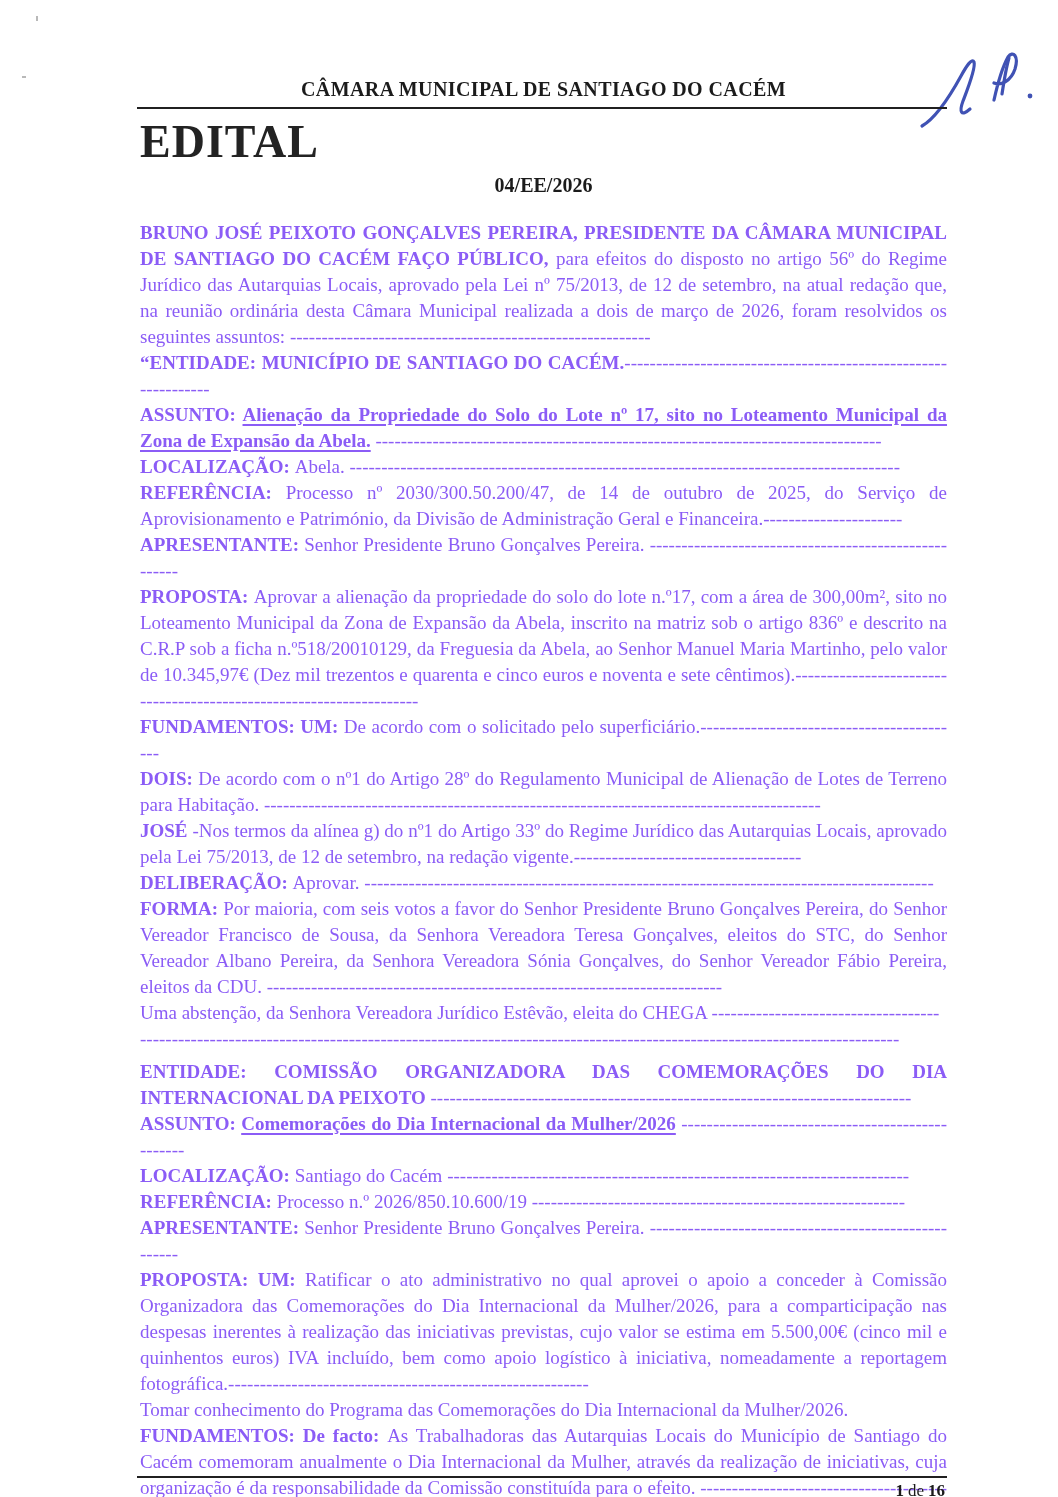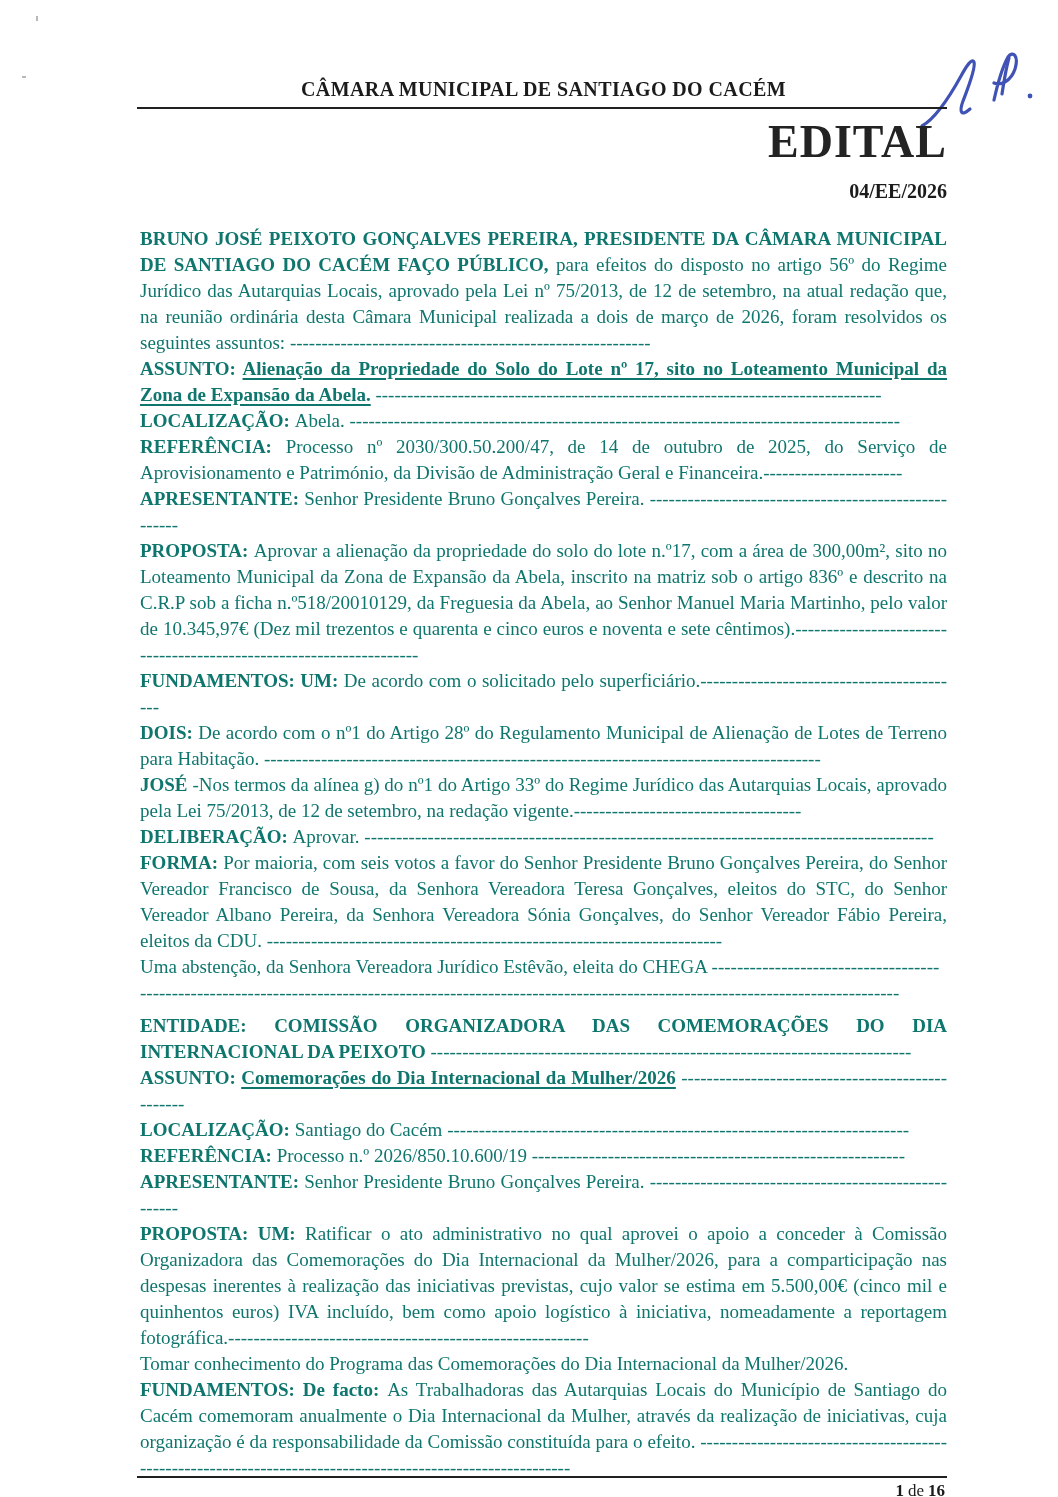--- a/index.html
+++ b/index.html
@@ -27,42 +27,42 @@
     color: #1b1b1b;
   }
   .header-rule {
     height: 2px;
     background: #202020;
     margin-top: 6px;
     margin-left: -3px;
     width: 810px;
   }
   .doc-title {
-    text-align: right;
+    text-align: left;
     font-weight: bold;
     font-size: 46px;
     letter-spacing: 1px;
     margin-top: 6px;
     color: #232323;
   }
   .doc-number {
-    text-align: right;
+    text-align: center;
     font-weight: bold;
     font-size: 20px;
-    margin-top: 12px;
+    margin-top: 6px;
     color: #1b1b1b;
   }
   .doc-body { margin-top: 23px; }
   .para {
     margin: 0;
     font-size: 19px;
     line-height: 26px;
     text-align: justify;
     overflow-wrap: anywhere;
-    color: #0f766e;
+    color: #8b5cf6;
   }
   .para .b { font-weight: bold; }
   .para .u {
     text-decoration: underline;
     text-decoration-thickness: 1.6px;
     text-underline-offset: 3px;
   }
   .space-before { margin-top: 7px; }
   .footer {
     position: absolute;
@@ -98,20 +98,21 @@
     <circle cx="114" cy="60" r="2.4"></circle>
   </svg>
 
   <div class="content">
     <div class="org-title">CÂMARA MUNICIPAL DE SANTIAGO DO CACÉM</div>
     <div class="header-rule"></div>
     <div class="doc-title">EDITAL</div>
     <div class="doc-number">04/EE/2026</div>
     <div class="doc-body">
         <p class="para"><span class="b">BRUNO JOSÉ PEIXOTO GONÇALVES PEREIRA, PRESIDENTE DA CÂMARA MUNICIPAL DE SANTIAGO DO CACÉM FAÇO PÚBLICO,</span><span> para efeitos do disposto no artigo 56º do Regime Jurídico das Autarquias Locais, aprovado pela Lei nº 75/2013, de 12 de setembro, na atual redação que, na reunião ordinária desta Câmara Municipal realizada a dois de março de 2026, foram resolvidos os seguintes assuntos: ---------------------------------------------------------</span></p>
+        <p class="para"><span class="b">“ENTIDADE: MUNICÍPIO DE SANTIAGO DO CACÉM.</span><span>--------------------------------------------------------------</span></p>
         <p class="para"><span class="b">ASSUNTO: </span><span class="b u">Alienação da Propriedade do Solo do Lote nº 17, sito no Loteamento Municipal da Zona de Expansão da Abela.</span><span> --------------------------------------------------------------------------------</span></p>
         <p class="para"><span class="b">LOCALIZAÇÃO: </span><span>Abela. ---------------------------------------------------------------------------------------</span></p>
         <p class="para"><span class="b">REFERÊNCIA: </span><span>Processo nº 2030/300.50.200/47, de 14 de outubro de 2025, do Serviço de Aprovisionamento e Património, da Divisão de Administração Geral e Financeira.----------------------</span></p>
         <p class="para"><span class="b">APRESENTANTE: </span><span>Senhor Presidente Bruno Gonçalves Pereira. -----------------------------------------------------</span></p>
         <p class="para"><span class="b">PROPOSTA: </span><span>Aprovar a alienação da propriedade do solo do lote n.º17, com a área de 300,00m², sito no Loteamento Municipal da Zona de Expansão da Abela, inscrito na matriz sob o artigo 836º e descrito na C.R.P sob a ficha n.º518/20010129, da Freguesia da Abela, ao Senhor Manuel Maria Martinho, pelo valor de 10.345,97€ (Dez mil trezentos e quarenta e cinco euros e noventa e sete cêntimos).--------------------------------------------------------------------</span></p>
         <p class="para"><span class="b">FUNDAMENTOS: UM: </span><span>De acordo com o solicitado pelo superficiário.------------------------------------------</span></p>
         <p class="para"><span class="b">DOIS: </span><span>De acordo com o nº1 do Artigo 28º do Regulamento Municipal de Alienação de Lotes de Terreno para Habitação. ----------------------------------------------------------------------------------------</span></p>
         <p class="para"><span class="b">JOSÉ </span><span>-Nos termos da alínea g) do nº1 do Artigo 33º do Regime Jurídico das Autarquias Locais, aprovado pela Lei 75/2013, de 12 de setembro, na redação vigente.------------------------------------</span></p>
         <p class="para"><span class="b">DELIBERAÇÃO: </span><span>Aprovar. ------------------------------------------------------------------------------------------</span></p>
         <p class="para"><span class="b">FORMA: </span><span>Por maioria, com seis votos a favor do Senhor Presidente Bruno Gonçalves Pereira, do Senhor Vereador Francisco de Sousa, da Senhora Vereadora Teresa Gonçalves, eleitos do STC, do Senhor Vereador Albano Pereira, da Senhora Vereadora Sónia Gonçalves, do Senhor Vereador Fábio Pereira, eleitos da CDU. ------------------------------------------------------------------------</span></p>

